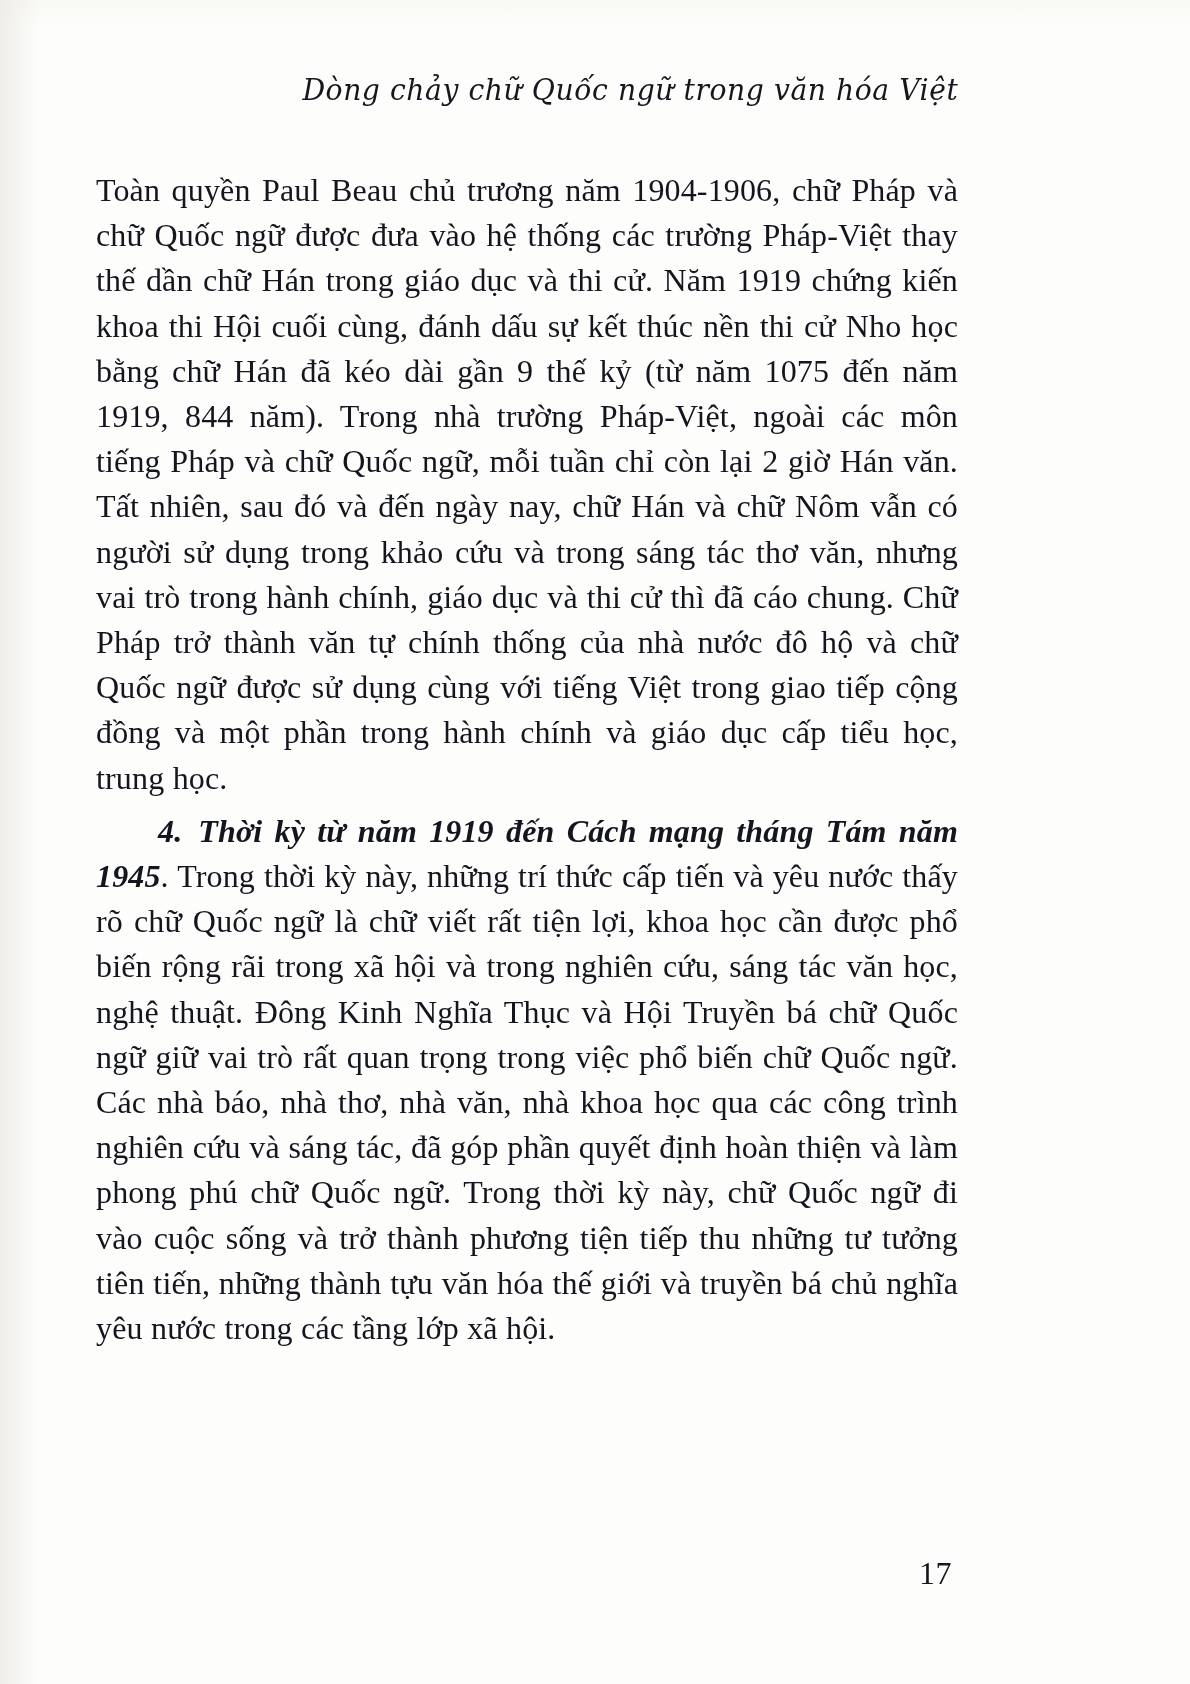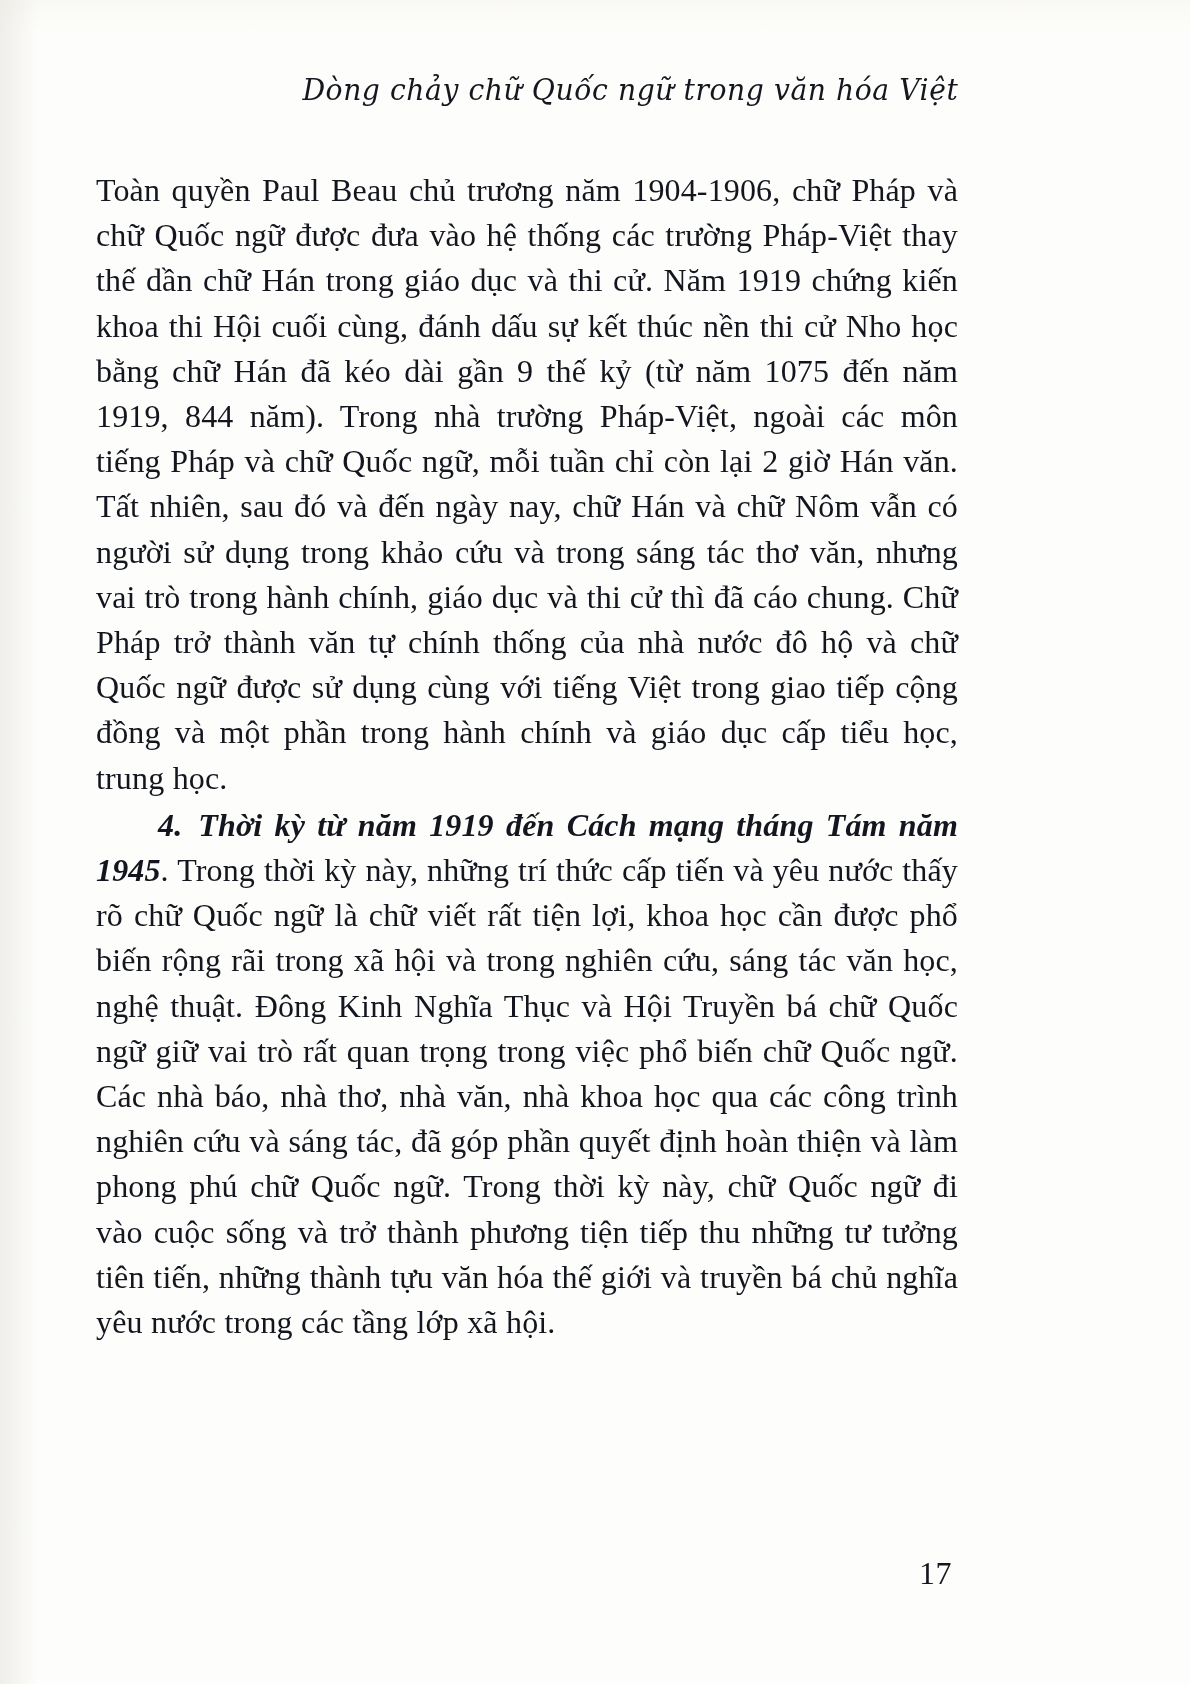--- a/index.html
+++ b/index.html
@@ -59,21 +59,21 @@
     line-height: 45.2px;
     color: #14161f;
     text-align: justify;
     text-justify: inter-word;
     letter-spacing: 0.15px;
     word-spacing: 0.2px;
     -webkit-font-smoothing: antialiased;
   }
   p.para.indent {
     text-indent: 62px;
-    margin-top: 2px;
+    margin-top: 8px;
   }
   .heading-num {
     font-weight: bold;
     font-style: italic;
   }
   .heading-title {
     font-weight: bold;
     font-style: italic;
   }
   .num-gap {

